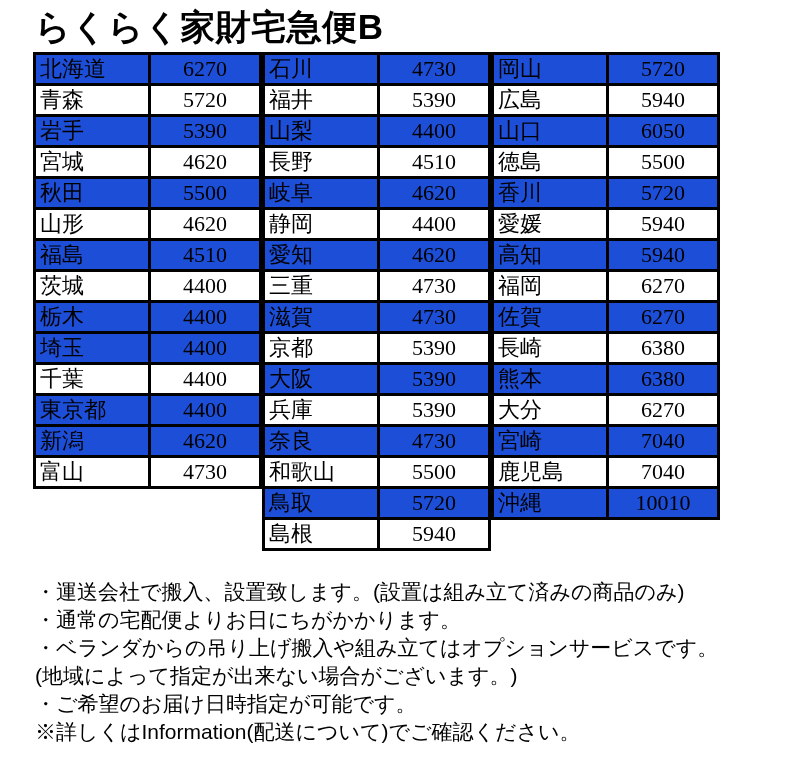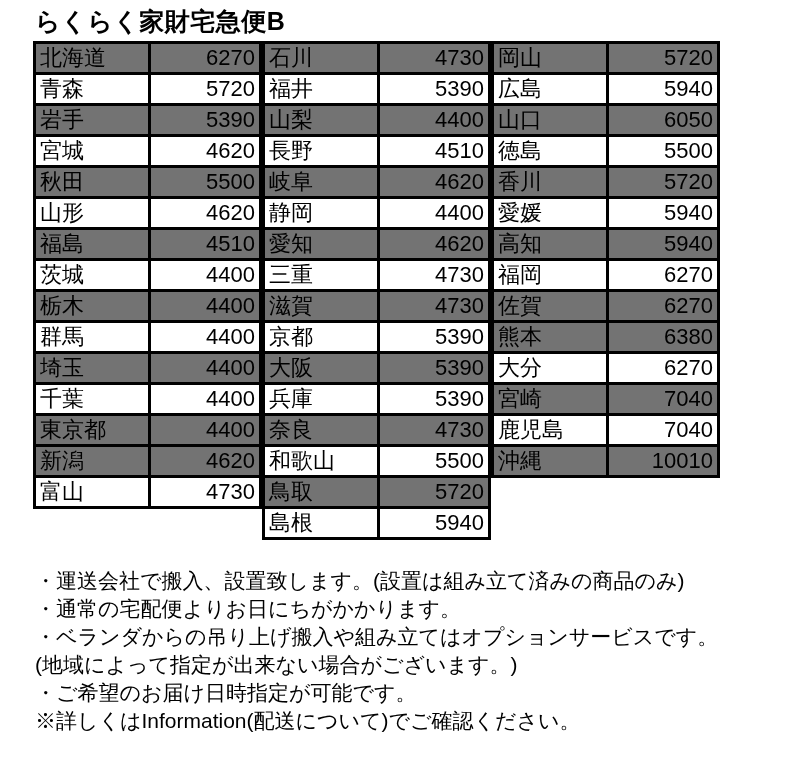--- a/index.html
+++ b/index.html
@@ -13,21 +13,21 @@
     -webkit-font-smoothing: none;
   }
   .page {
     position: relative;
     width: 800px;
     height: 764px;
     overflow: hidden;
   }
   .title {
     margin: 8px 0 5px 35px;
-    font-size: 25px;
+    font-size: 35px;
     font-weight: bold;
     letter-spacing: 0.5px;
     line-height: 1.1;
   }
   .tables {
     display: flex;
     align-items: flex-start;
     margin-left: 33px;
   }
   table.price-table {
@@ -43,23 +43,24 @@
     white-space: nowrap;
     overflow: hidden;
     background: #ffffff;
   }
   td.pref-cell {
     width: 104px;
     text-align: left;
   }
   td.price-cell {
     width: 100px;
-    text-align: right;
-  }
-  tr.shaded td { background: #737373; }
+    text-align: center;
+    font-family: Liberation Serif, serif;
+  }
+  tr.shaded td { background: #1d4ed8; }
   .notes {
     margin: 27px 0 0 35px;
     font-size: 21px;
     line-height: 28px;
   }
   .note-line {
     white-space: nowrap;
   }
 </style>
 </head>
@@ -100,24 +101,20 @@
             <td class="price-cell">4510</td>
           </tr>
           <tr>
             <td class="pref-cell">茨城</td>
             <td class="price-cell">4400</td>
           </tr>
           <tr class="shaded">
             <td class="pref-cell">栃木</td>
             <td class="price-cell">4400</td>
           </tr>
-          <tr>
-            <td class="pref-cell">群馬</td>
-            <td class="price-cell">4400</td>
-          </tr>
           <tr class="shaded">
             <td class="pref-cell">埼玉</td>
             <td class="price-cell">4400</td>
           </tr>
           <tr>
             <td class="pref-cell">千葉</td>
             <td class="price-cell">4400</td>
           </tr>
           <tr class="shaded">
             <td class="pref-cell">東京都</td>
@@ -231,20 +228,24 @@
             <td class="pref-cell">高知</td>
             <td class="price-cell">5940</td>
           </tr>
           <tr>
             <td class="pref-cell">福岡</td>
             <td class="price-cell">6270</td>
           </tr>
           <tr class="shaded">
             <td class="pref-cell">佐賀</td>
             <td class="price-cell">6270</td>
+          </tr>
+          <tr>
+            <td class="pref-cell">長崎</td>
+            <td class="price-cell">6380</td>
           </tr>
           <tr class="shaded">
             <td class="pref-cell">熊本</td>
             <td class="price-cell">6380</td>
           </tr>
           <tr>
             <td class="pref-cell">大分</td>
             <td class="price-cell">6270</td>
           </tr>
           <tr class="shaded">

